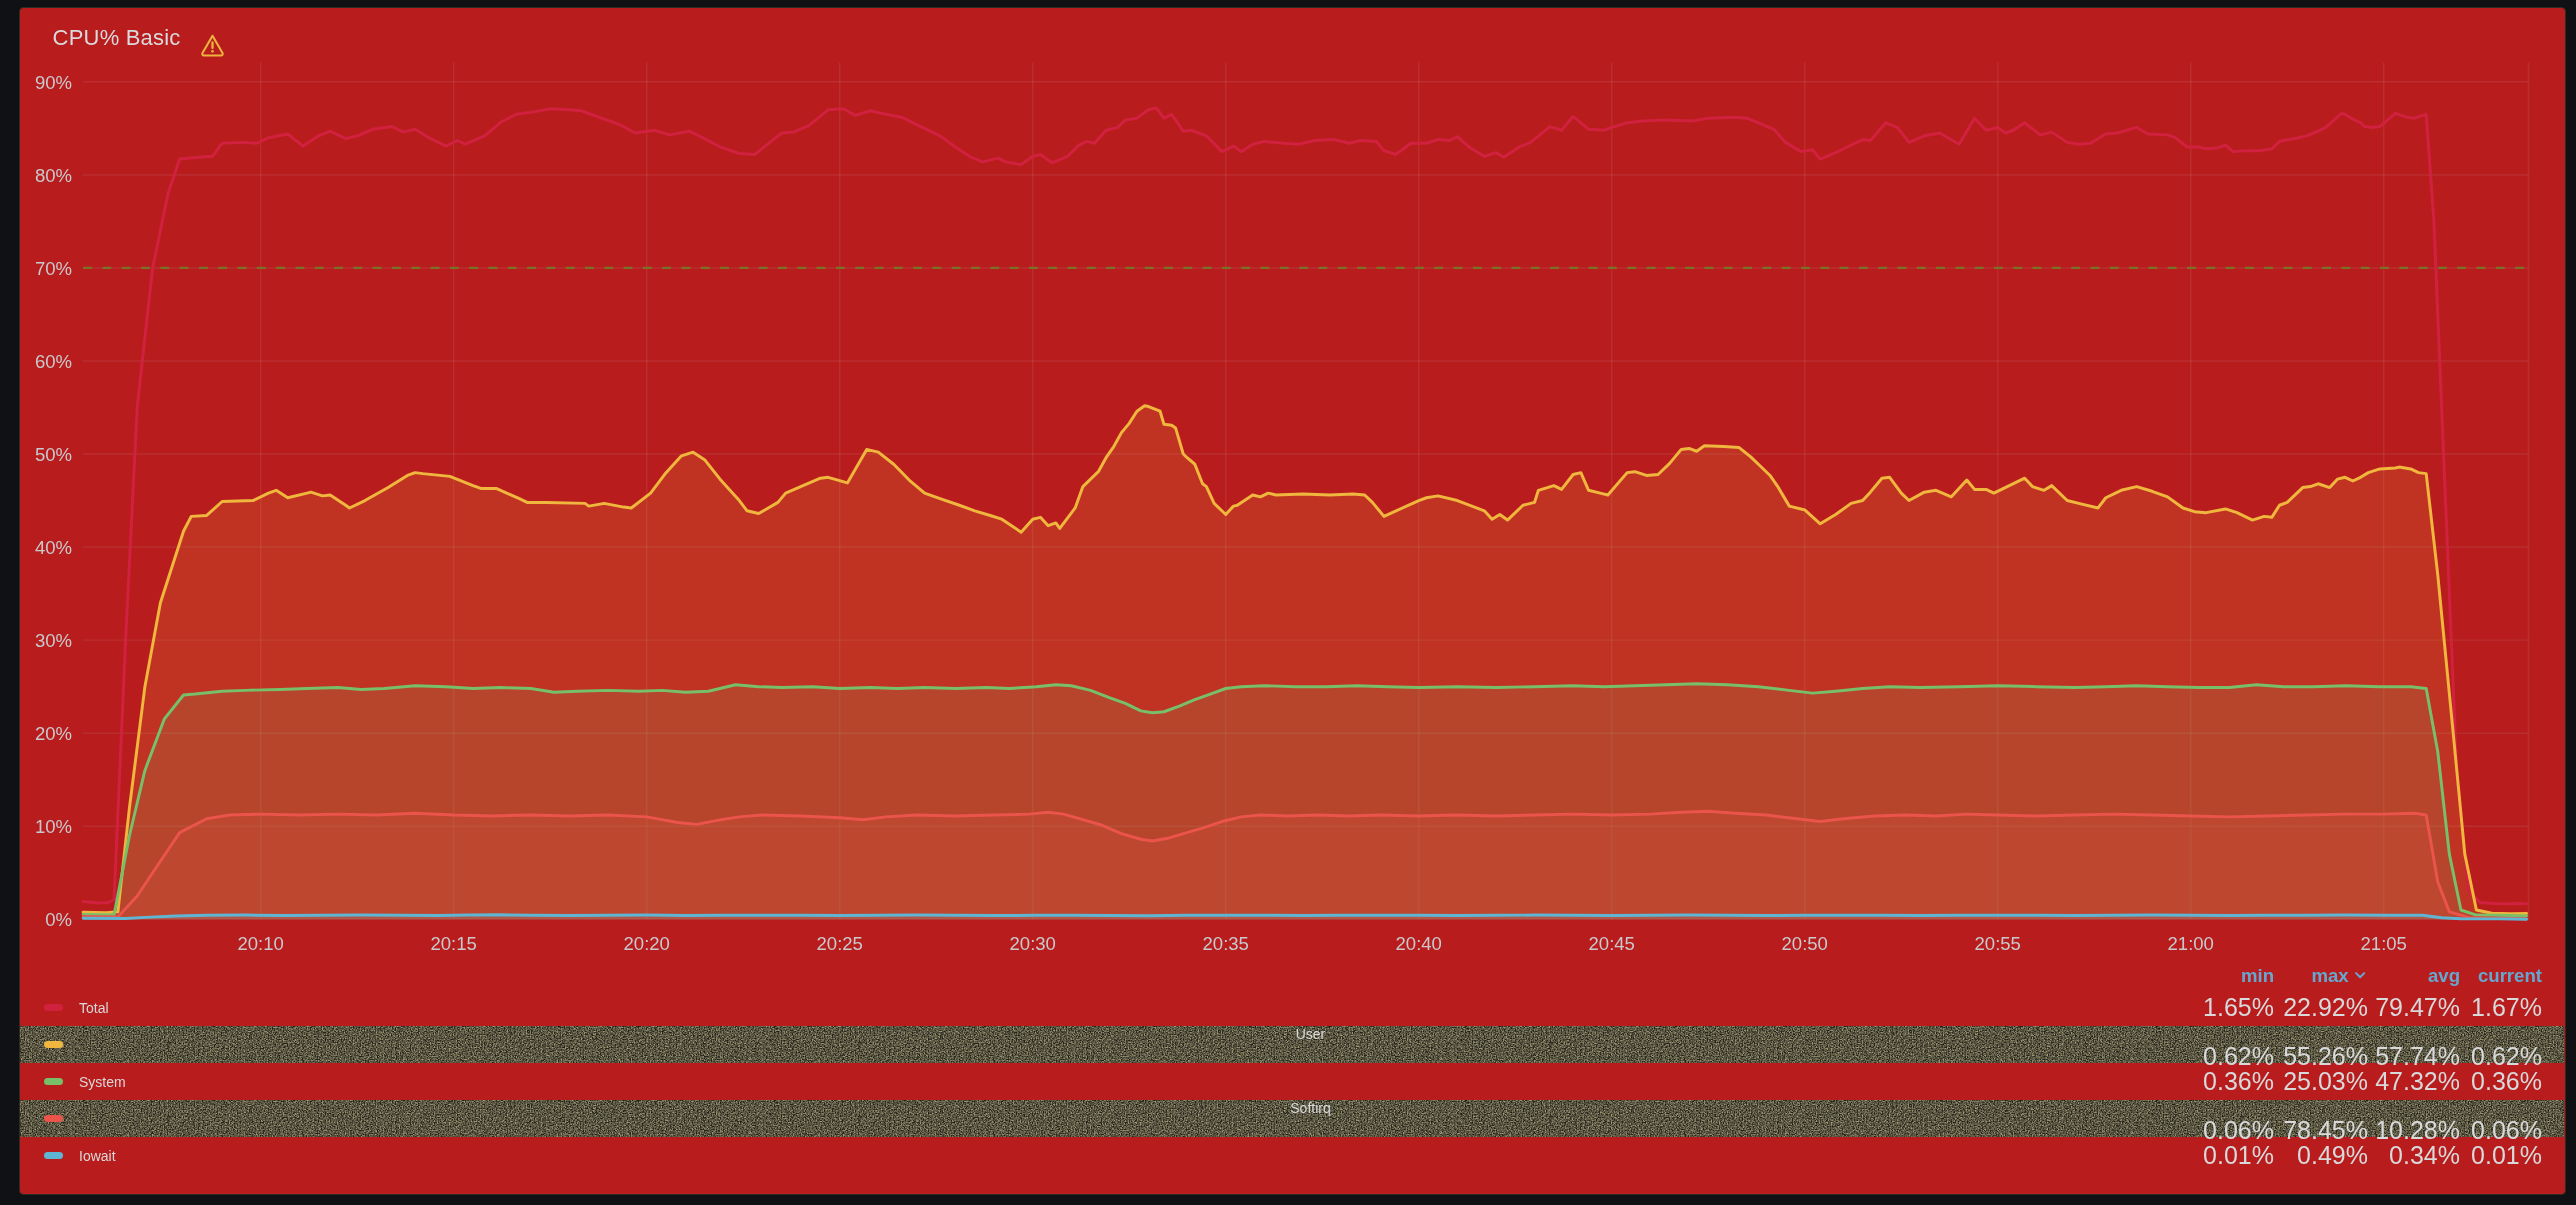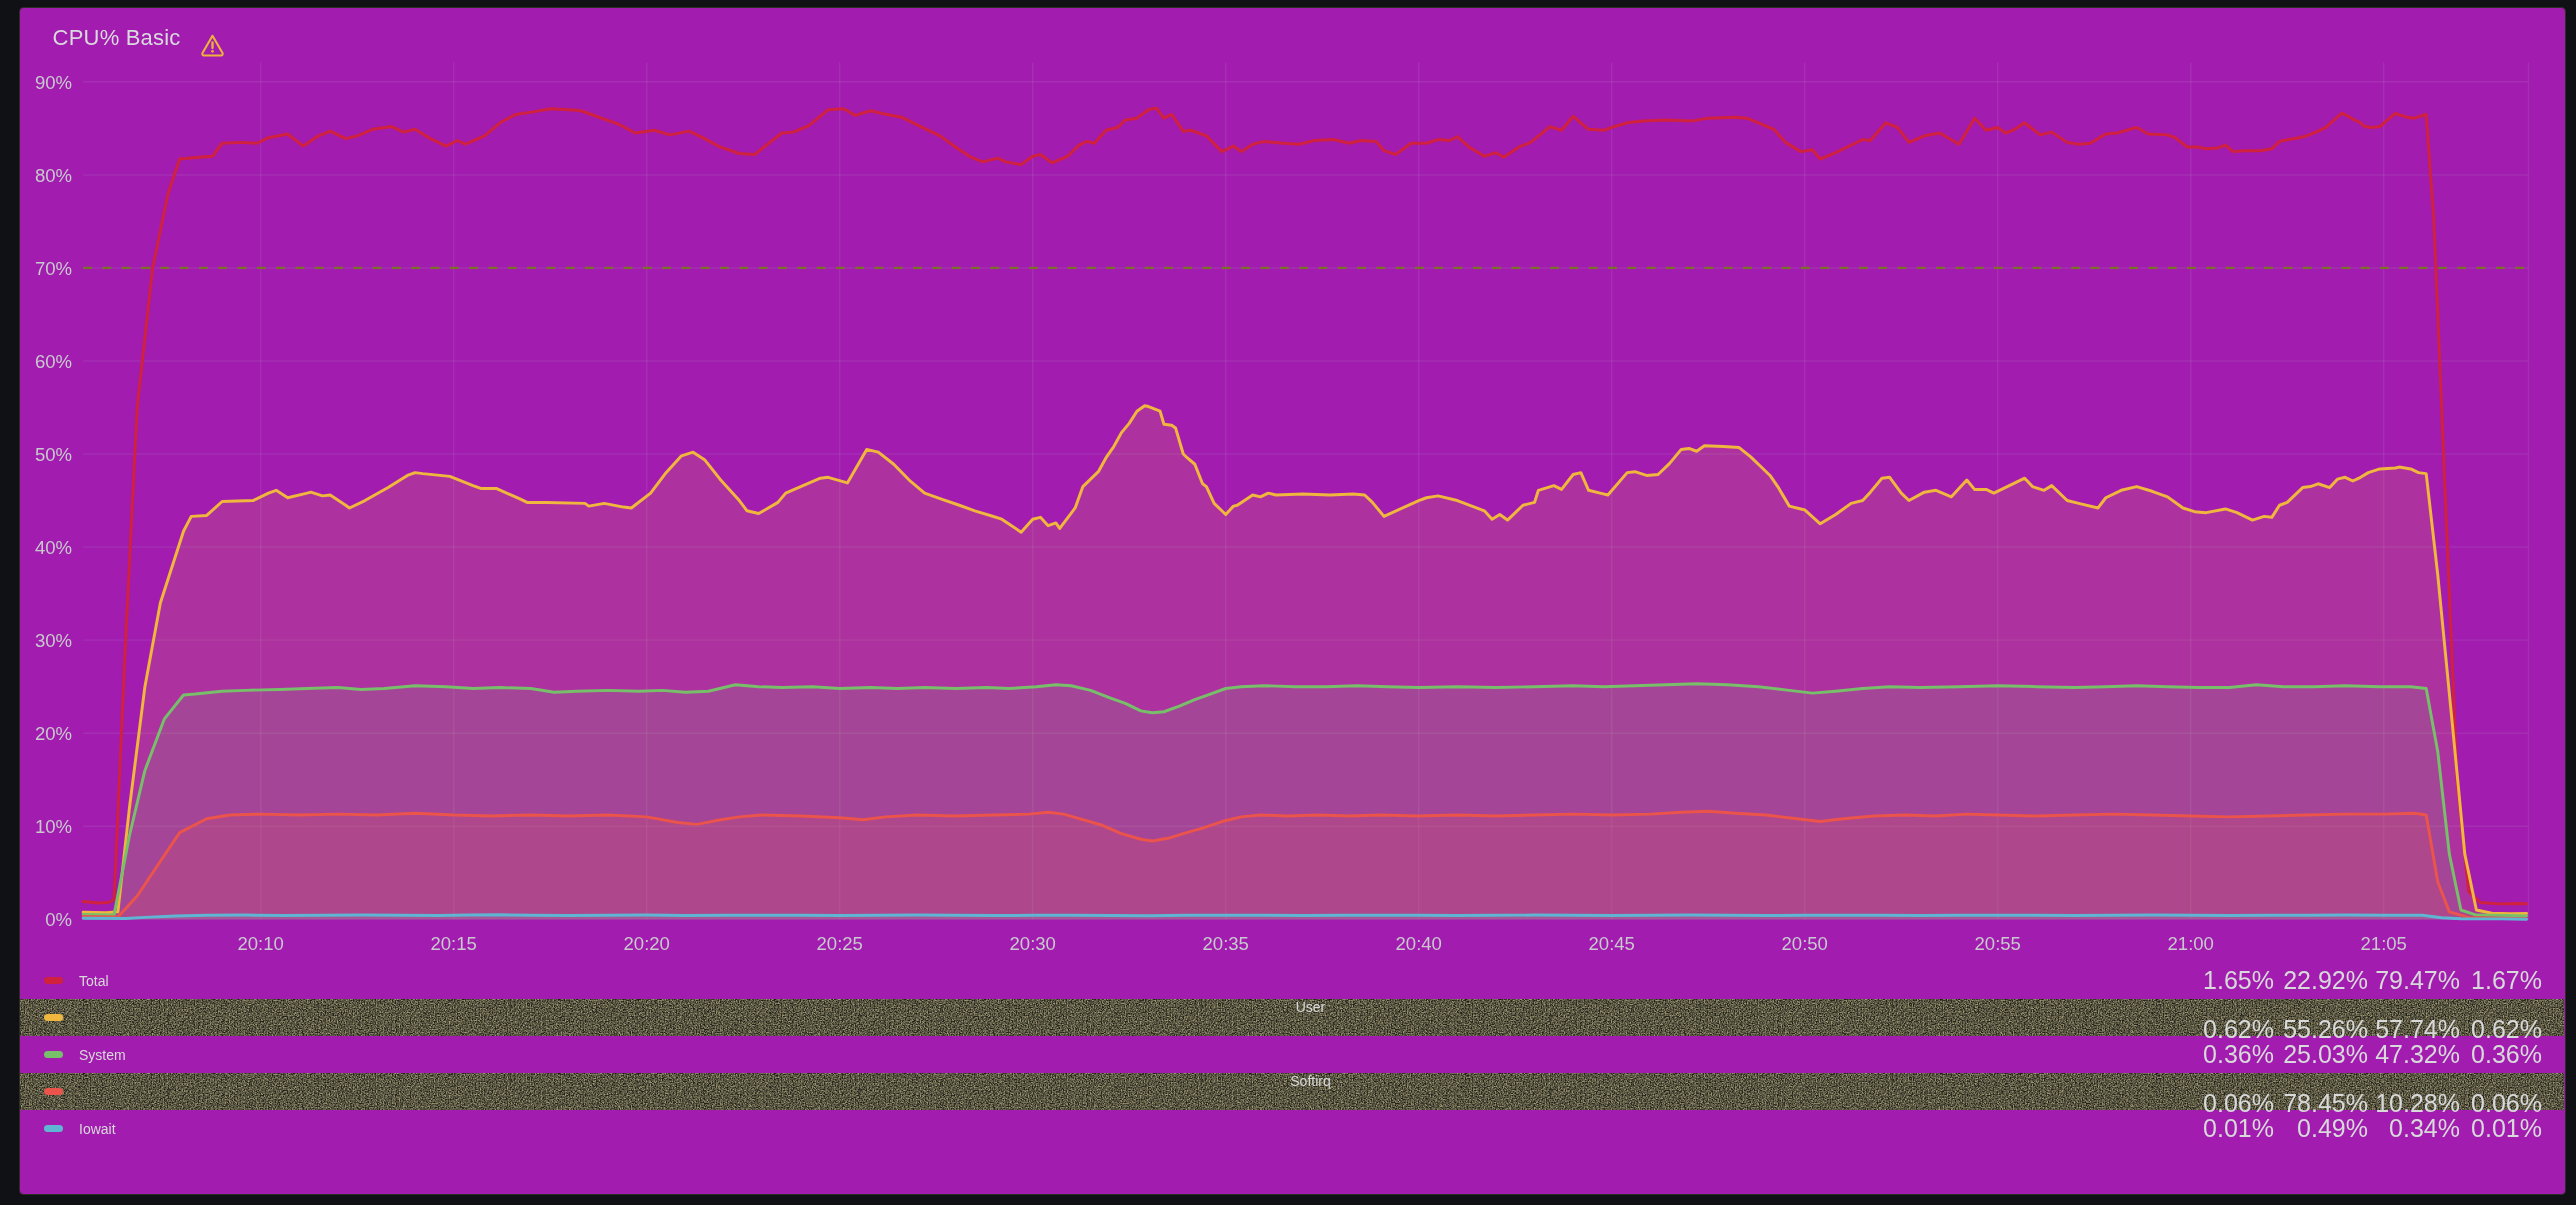--- a/index.html
+++ b/index.html
@@ -1,17 +1,17 @@
 <!DOCTYPE html>
 <html style="font-size:12px"><head>
 <meta charset="utf-8">
 <style>
   html,body{margin:0;padding:0;background:#0f1115;width:2576px;height:1206px;overflow:hidden;
     font-family:"Liberation Sans", sans-serif;}
-  #panel{position:absolute;left:18.6px;top:7.4px;width:2547px;height:1188px;background:#a21caf;
+  #panel{position:absolute;left:18.6px;top:7.4px;width:2547px;height:1188px;background:#b91c1c;
     border:1.5px solid #2b2c23;border-radius:4.5px;box-sizing:border-box;}
   #chart-svg{position:absolute;left:0;top:0;width:2576px;height:1206px;}
   .panel-title{position:absolute;left:33px;top:16.3px;margin:0;font-size:22px;font-weight:500;
     letter-spacing:0.2px;color:#d9dadd;}
   #alert-icon{position:absolute;left:180px;top:24.5px;}
   
   #legend{position:absolute;left:20px;top:962px;width:2544px;}
   .lg-row{position:relative;height:37px;display:flex;align-items:center;padding-left:59px;
     padding-right:22px;box-sizing:border-box;}
   .lg-head{height:27px;}
@@ -99,20 +99,39 @@
     <text x="1651.106550907656" y="1280" text-anchor="middle" font-size="25" font-family="Liberation Sans, sans-serif" fill="#c8c9cd">20:35</text>
     <text x="1911.0907655880033" y="1280" text-anchor="middle" font-size="25" font-family="Liberation Sans, sans-serif" fill="#c8c9cd">20:40</text>
     <text x="2171.0749802683504" y="1280" text-anchor="middle" font-size="25" font-family="Liberation Sans, sans-serif" fill="#c8c9cd">20:45</text>
     <text x="2431.059194948698" y="1280" text-anchor="middle" font-size="25" font-family="Liberation Sans, sans-serif" fill="#c8c9cd">20:50</text>
     <text x="2691.043409629045" y="1280" text-anchor="middle" font-size="25" font-family="Liberation Sans, sans-serif" fill="#c8c9cd">20:55</text>
     <text x="2951.027624309392" y="1280" text-anchor="middle" font-size="25" font-family="Liberation Sans, sans-serif" fill="#c8c9cd">21:00</text>
     <text x="3211.0118389897398" y="1280" text-anchor="middle" font-size="25" font-family="Liberation Sans, sans-serif" fill="#c8c9cd">21:05</text>
   </svg>
 
 <div id="legend">
+    <div class="lg-row lg-head">
+      <div class="cols">
+        <div class="hcell c-min">
+          <span>min</span>
+        </div>
+        <div class="hcell c-max">
+          <span>max</span>
+          <svg class="chev" width="16.3" height="16.3" viewBox="0 0 20 20">
+            <path d="M5 7.5 L10 12.5 L15 7.5" fill="none" stroke="#64a8d2" stroke-width="2.4" stroke-linecap="round" stroke-linejoin="round"></path>
+          </svg>
+        </div>
+        <div class="hcell c-avg">
+          <span>avg</span>
+        </div>
+        <div class="hcell c-cur">
+          <span>current</span>
+        </div>
+      </div>
+    </div>
     <div class="lg-row">
       <span class="swatch" style="background: rgb(208, 33, 63);"></span>
       <span class="lg-name">Total</span>
       <div class="cols">
         <div class="cell c-min">1.65%</div>
         <div class="cell c-max">22.92%</div>
         <div class="cell c-avg">79.47%</div>
         <div class="cell c-cur">1.67%</div>
       </div>
     </div>

